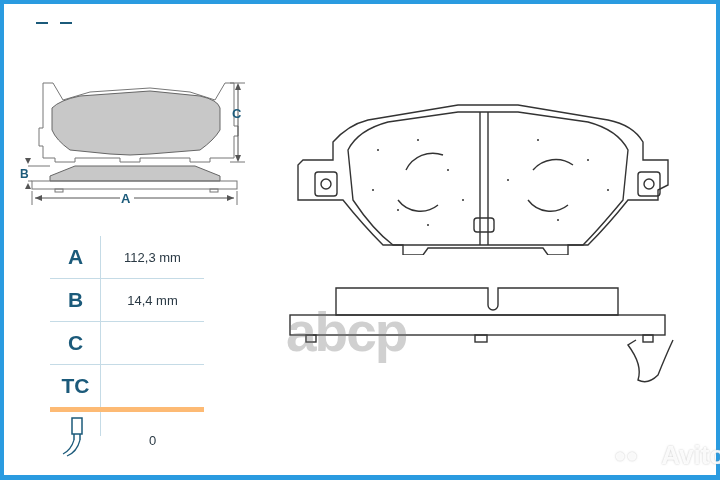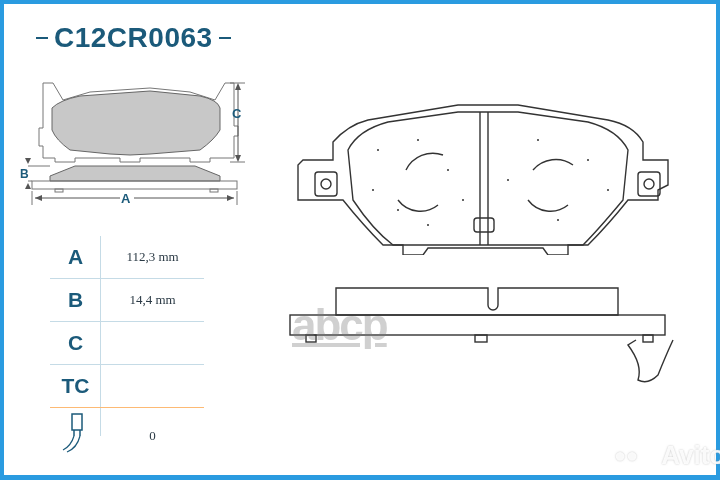--- a/index.html
+++ b/index.html
@@ -4,35 +4,34 @@
 <style>
   html,body{margin:0;padding:0;}
   body{width:720px;height:480px;overflow:hidden;background:#2a9be0;font-family:"Liberation Sans",sans-serif;}
   .frame{position:absolute;left:4px;top:4px;width:712px;height:471px;background:#ffffff;}
   .title{position:absolute;left:30px;top:22px;font-weight:bold;font-size:28px;color:#1b5a7a;letter-spacing:0.5px;display:flex;align-items:center;}
   .title .dash{display:inline-block;width:12px;height:2px;background:#1b5a7a;margin:0 6px;}
   svg{position:absolute;}
   .spec-table{position:absolute;left:50px;top:236px;width:154px;}
   .row{display:flex;height:42px;align-items:center;border-bottom:1px solid #c5dbe6;}
   .row.last{border-bottom:none;height:56px;}
-  .row.tc{border-bottom:1px solid #fdba74;}
+  .row.tc{border-bottom:5px solid #fdba74;}
   .key{width:51px;text-align:center;font-weight:bold;font-size:21px;color:#1b5a7a;}
-  .val{flex:1;text-align:center;font-size:13px;color:#2b3a45;font-family:Liberation Serif, serif;}
+  .val{flex:1;text-align:center;font-size:13px;color:#2b3a45;}
   .vline{position:absolute;left:100px;top:236px;width:1px;height:200px;background:#c5dbe6;}
   .watermark{position:absolute;font-weight:bold;color:rgba(120,120,120,0.35);}
   .avito{position:absolute;left:614px;top:440px;font-size:26px;color:rgba(255,255,255,0.9);font-weight:bold;text-shadow:0 0 2px rgba(150,150,150,0.6);display:flex;align-items:center;gap:20px;}
 </style>
 </head>
 <body>
 
 <div class="frame"></div>
 
 <div class="title">
   <span class="dash"></span>
-  <span>C12CR0063</span>
   <span class="dash"></span>
 </div>
 
 <svg style="left:20px;top:78px" width="230" height="140" viewBox="0 0 230 140">
   <g fill="none" stroke="#777" stroke-width="1">
     <path d="M23 5 L33 5 L43 22 L70 14 L130 10 L170 14 L195 22 L205 5 L214 5 L214 48 L218 48 L218 58 L214 58 L214 80 L190 80 L190 84 L170 84 L170 80 L120 80 L120 84 L100 84 L100 80 L55 80 L55 84 L35 84 L35 80 L23 80 L23 68 L19 68 L19 50 L23 50 Z"></path>
   </g>
   <path d="M32 30 Q40 22 60 18 L130 13 L180 18 Q198 22 200 30 L200 52 Q194 62 180 72 L130 76 Q110 78 90 76 L50 72 Q36 62 32 52 Z" fill="#c8c8c8" stroke="#666" stroke-width="1"></path>
 
   <line x1="210" y1="5" x2="225" y2="5" stroke="#777"></line>
@@ -128,18 +127,18 @@
   <g fill="none" stroke="#333" stroke-width="1.4">
     <path d="M48 3 L48 30 L330 30 L330 3 L210 3 L210 20 A5 5 0 0 1 200 20 L200 3 Z"></path>
     <rect x="2" y="30" width="375" height="20"></rect>
     <rect x="18" y="50" width="10" height="7"></rect>
     <rect x="187" y="50" width="12" height="7"></rect>
     <rect x="355" y="50" width="10" height="7"></rect>
     <path d="M348 55 L340 60 Q355 80 350 95 Q360 100 370 90 Q378 70 385 55"></path>
   </g>
 </svg>
 
-<div class="watermark" style="left:292px;top:300px;font-size:44px;letter-spacing:-2px;text-decoration:underline;">abcp</div>
+<div class="watermark" style="left:286px;top:300px;font-size:55px;letter-spacing:-2px;">abcp</div>
 
 <div class="avito">
   <span style="font-size:20px;margin-right:3px;">●●</span>
   <span>Avito</span>
 </div>
 
 </body></html>

